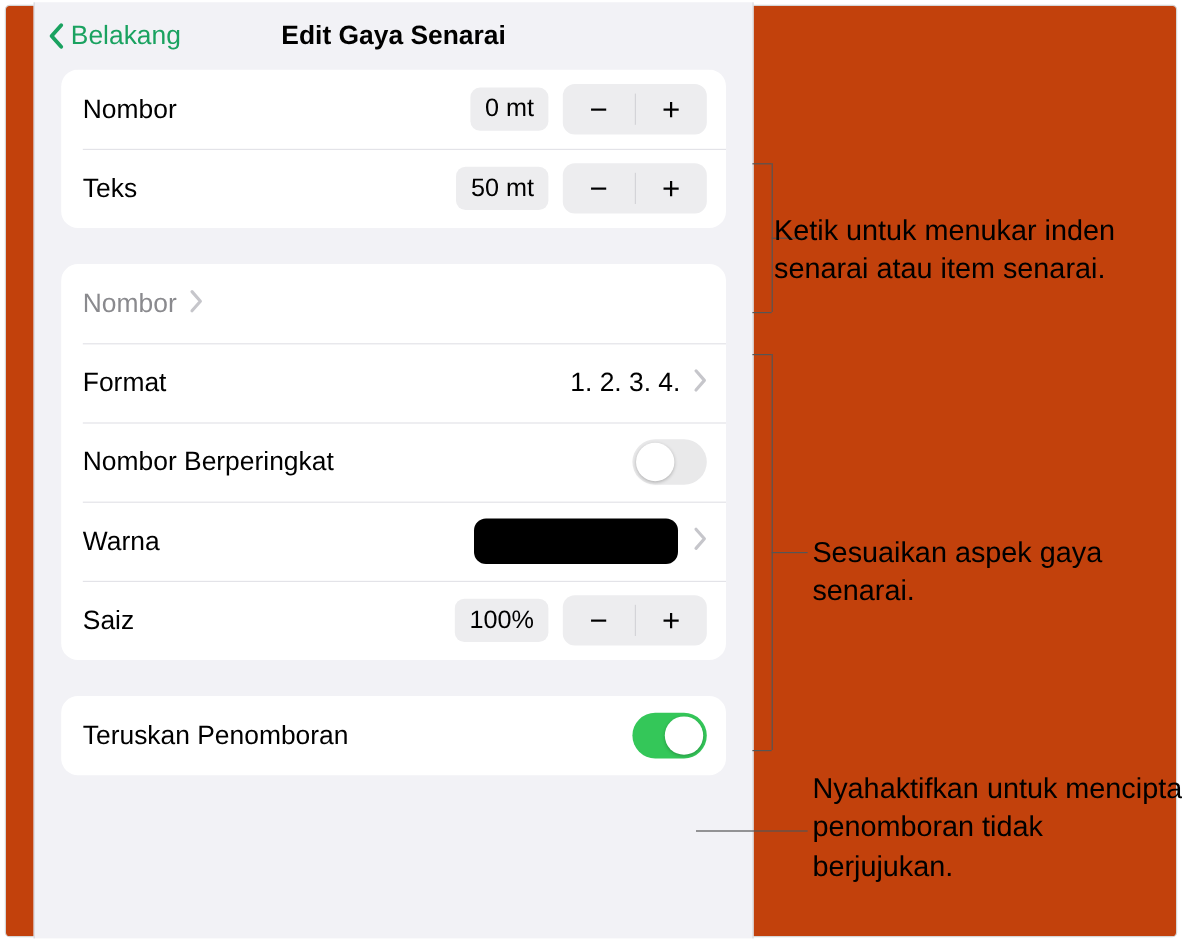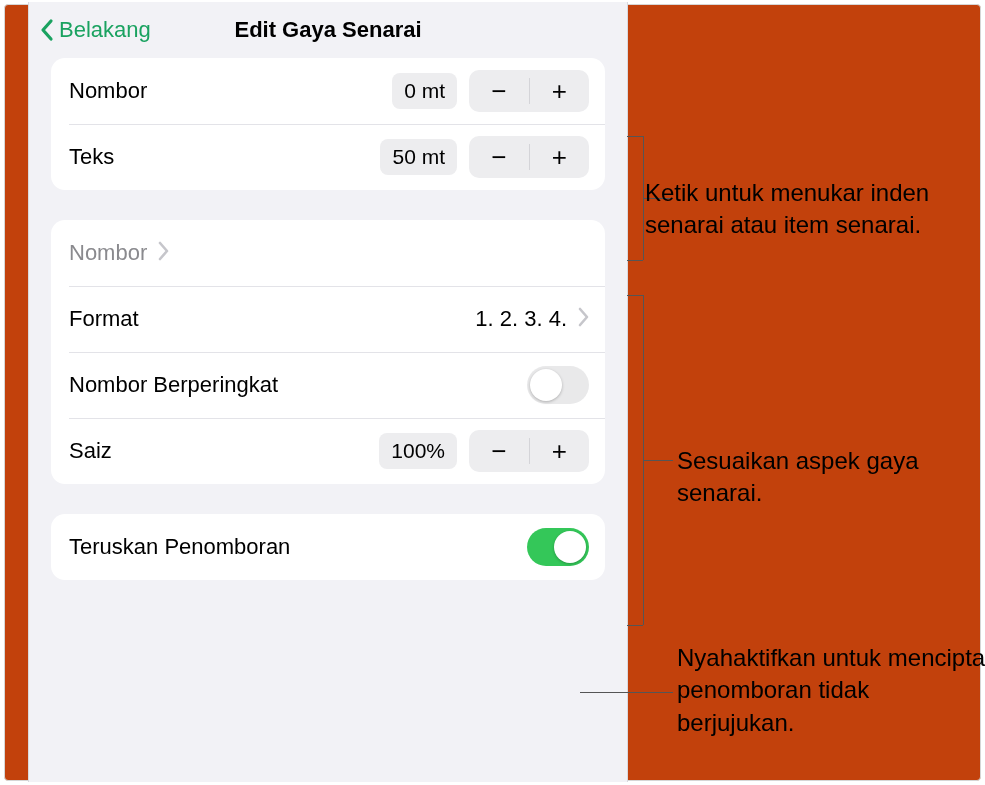--- a/index.html
+++ b/index.html
@@ -237,20 +237,29 @@
             </svg>
         </span>
       </div>
       <div class="row">
         <div class="row-label">Nombor Berperingkat</div>
         <div class="toggle toggle-off">
           <div class="toggle-knob"></div>
         </div>
       </div>
       <div class="row">
+        <div class="row-label">Warna</div>
+        <div class="color-swatch"></div>
+        <span class="chevron">
+          <svg width="12" height="20" viewBox="0 0 12 20">
+              <path d="M3 2 L10 10 L3 18" stroke="#c6c6cb" stroke-width="2.6" fill="none" stroke-linecap="round" stroke-linejoin="round"></path>
+            </svg>
+        </span>
+      </div>
+      <div class="row">
         <div class="row-label">Saiz</div>
         <div class="value-chip">100%</div>
         <div class="stepper">
           <div class="stepper-btn">−</div>
           <div class="stepper-sep"></div>
           <div class="stepper-btn">+</div>
         </div>
       </div>
     </div>
 

